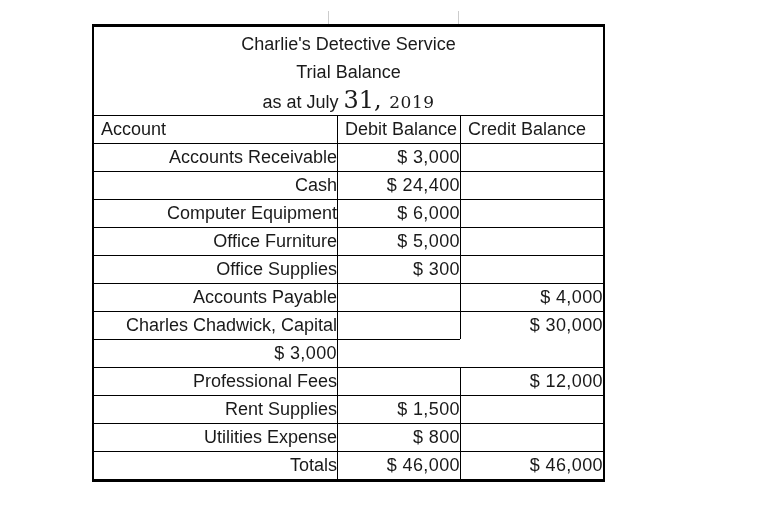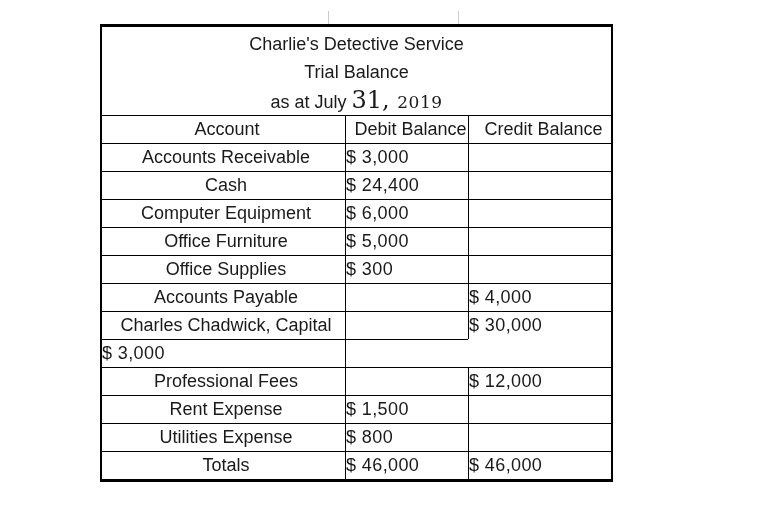--- a/index.html
+++ b/index.html
@@ -16,21 +16,21 @@
   .gridline-tick {
     position: absolute;
     top: 11px; height: 13px; width: 1px;
     background: #cccccc;
   }
   .tick-1 { left: 328px; }
   .tick-2 { left: 458px; }
 
   .trial-table {
     position: absolute;
-    left: 100px; top: 24px;
+    left: 92px; top: 24px;
     width: 513px;
     border: 2.5px solid var(--border, #000);
     border-top-width: 3px;
     border-bottom-width: 3px;
     background: #fff;
   }
 
   .title-block { width: 100%; height: 88px; padding-top: 3px; }
   .title-line {
     height: 28px; line-height: 28px;
@@ -51,23 +51,23 @@
   .grid-row > .cell { border-top: 1.5px solid var(--border, #000); }
   .grid-row > .cell + .cell { border-left: 1.5px solid var(--border, #000); }
 
   .cell {
     height: 28px;
     line-height: 26px;
     font-size: 18px;
     overflow: hidden;
     white-space: pre;
   }
-  .cell-account { text-align: center; padding-left: 5px; }
-  .cell-amount  { text-align: left; letter-spacing: 0.4px; }
-  .header-cell  { text-align: center; padding-left: 7px; }
+  .cell-account { text-align: right; padding-left: 5px; }
+  .cell-amount  { text-align: right; letter-spacing: 0.4px; }
+  .header-cell  { text-align: left; padding-left: 7px; }
 </style>
 </head>
 <body>
 
 <div class="gridline-tick tick-1"></div>
 <div class="gridline-tick tick-2"></div>
 
 <div class="trial-table">
 
   <div class="title-block">
@@ -121,21 +121,21 @@
       <div class="grid-row">
         <div class="cell cell-amount">$ 3,000</div>
         <div class="cell cell-amount"></div>
       </div>
       <div class="grid-row">
         <div class="cell cell-account">Professional Fees</div>
         <div class="cell cell-amount"></div>
         <div class="cell cell-amount">$ 12,000</div>
       </div>
       <div class="grid-row">
-        <div class="cell cell-account">Rent Expense</div>
+        <div class="cell cell-account">Rent Supplies</div>
         <div class="cell cell-amount">$ 1,500</div>
         <div class="cell cell-amount"></div>
       </div>
       <div class="grid-row">
         <div class="cell cell-account">Utilities Expense</div>
         <div class="cell cell-amount">$ 800</div>
         <div class="cell cell-amount"></div>
       </div>
       <div class="grid-row">
         <div class="cell cell-account">Totals</div>

